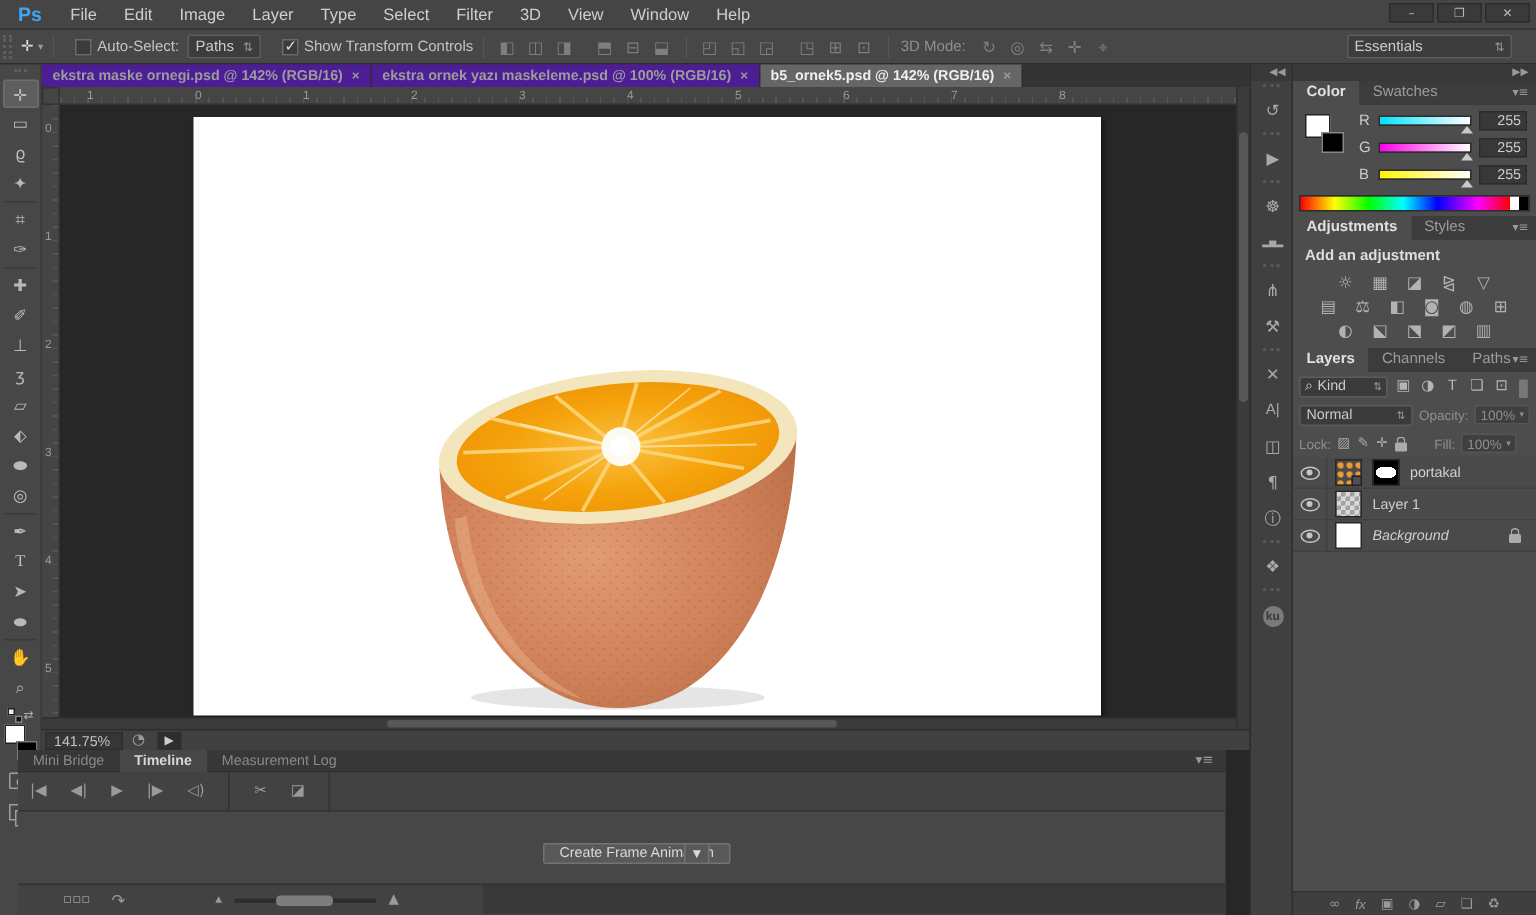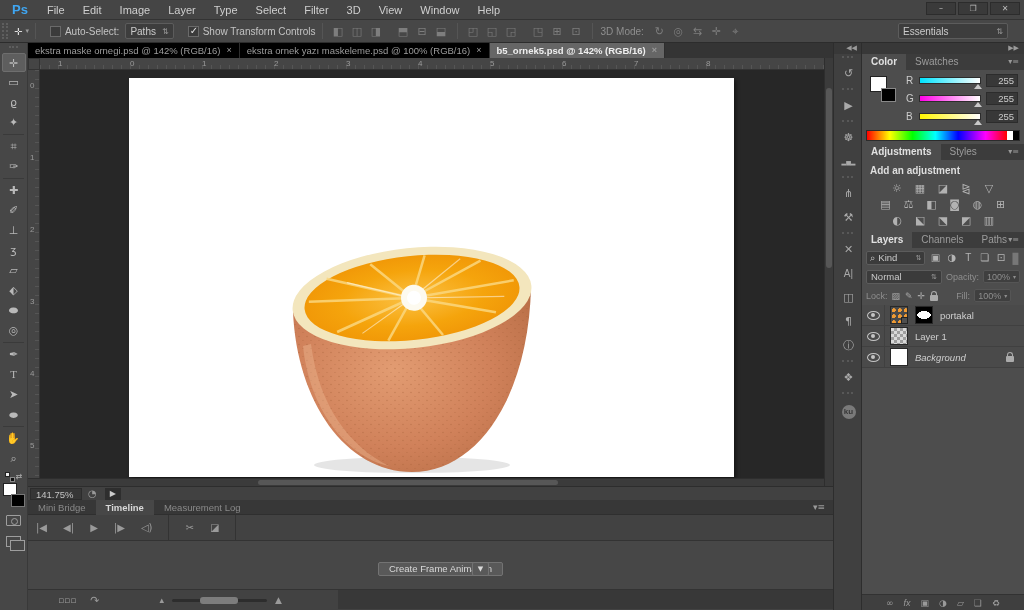--- a/index.html
+++ b/index.html
@@ -22,22 +22,22 @@
   .cb{width:11px;height:11px;background:#3b3b3b;border:1px solid #6a6a6a;display:inline-block;
     margin:0 4px 0 8px;position:relative;}
   .cb.checked::after{content:"✓";position:absolute;left:1px;top:-2px;color:#e3e3e3;font-size:10px;}
   .dropdown{background:#3d3d3d;border:1px solid #5c5c5c;border-radius:2px;height:16px;
     display:inline-flex;align-items:center;padding:0 4px;margin:0 6px;color:#ccc;gap:6px;}
   .ob-icon{width:17px;text-align:center;color:#7e7e7e;font-size:11px;margin:0 1px;}
   .mode3d-lbl{color:#8f8f8f;margin:0 6px 0 2px;}
   .workspace-dd{position:absolute;right:10px;top:3px;width:110px;justify-content:space-between;}
   
   .tabbar{position:absolute;left:28px;top:43px;width:805px;height:15px;background:#343434;display:flex;}
-  .doctab{height:15px;line-height:15px;padding:0 7px;background:#000000;color:#9c9c9c;font-size:9.5px;
-    border-right:1px solid #2e2e2e;display:flex;align-items:center;gap:6px;white-space:nowrap;}
+  .doctab{height:15px;line-height:15px;padding:0 7px;background:#4c1d95;color:#9c9c9c;font-size:9.5px;
+    border-right:1px solid #2e2e2e;display:flex;align-items:center;gap:6px;white-space:nowrap;font-weight:bold;}
   .doctab.active{background:#666;color:#efefef;font-weight:bold;}
   .tab-x{font-size:9px;color:#9a9a9a;}
   
   .toolbar{position:absolute;left:0;top:43px;width:28px;height:567px;background:#474747;border-right:1px solid #393939;}
   .tool{width:24px;height:19px;margin:1px auto;color:#b9b9b9;font-size:11px;text-align:center;line-height:19px;}
   .tool.selected{background:#5e5e5e;border:1px solid #6e6e6e;border-radius:2px;}
   .tool-sep{height:1px;background:#3a3a3a;margin:2px 3px;}
   .tb-dots{height:5px;border-top:2px dotted #5e5e5e;margin:3px 9px 2px 9px;}
   .swapmini{display:flex;justify-content:center;gap:3px;color:#b0b0b0;font-size:8px;margin-top:4px;}
   .fgbg{position:relative;width:22px;height:24px;margin:2px auto;}
@@ -62,21 +62,21 @@
   .hthumb{position:absolute;left:230px;top:1px;width:300px;height:5px;background:#575757;border-radius:3px;}
   
   .statusbar{position:absolute;left:28px;top:486px;width:805px;height:14px;background:#414141;
     border-top:1px solid #2d2d2d;display:flex;align-items:center;color:#c2c2c2;font-size:9.5px;}
   .zoomfield{background:#363636;border:1px solid #2c2c2c;height:12px;line-height:11px;padding:0 5px;margin-left:2px;min-width:52px;}
   .statusicon{color:#999;margin:0 6px;font-size:10px;}
   .docfield{background:#3a3a3a;border-left:1px solid #2c2c2c;border-right:1px solid #2c2c2c;height:14px;
     line-height:13px;width:200px;text-align:center;}
   .statusfly{width:16px;height:12px;background:#2e2e2e;color:#ccc;font-size:8px;text-align:center;line-height:12px;margin-left:2px;}
   
-  .timeline{position:absolute;left:28px;top:500px;width:805px;height:110px;background:#474747;}
+  .timeline{position:absolute;left:12px;top:500px;width:805px;height:110px;background:#474747;}
   .tl-tabs{height:15px;background:#373737;display:flex;border-bottom:1px solid #2f2f2f;}
   .tl-tab{height:15px;line-height:15px;padding:0 10px;font-size:9.5px;color:#8a8a8a;}
   .tl-tab.active{background:#474747;color:#d8d8d8;font-weight:bold;}
   .tl-menu{position:absolute;right:8px;top:2px;color:#9a9a9a;font-size:9px;}
   .tl-controls{height:26px;background:#424242;border-bottom:1px solid #333;display:flex;align-items:center;color:#9a9a9a;}
   .tl-btn{padding:0 8px;font-size:10px;}
   .tl-divider{width:1px;height:26px;background:#333;margin:0 8px;}
   .create-btn{position:absolute;left:350px;top:62px;height:14px;background:#595959;border:1px solid #737373;
     border-radius:2px;color:#d9d9d9;font-size:9.5px;padding:0 10px;line-height:12px;}
   .create-caret{position:absolute;left:444px;top:62px;width:17px;height:14px;background:#595959;border:1px solid #737373;

